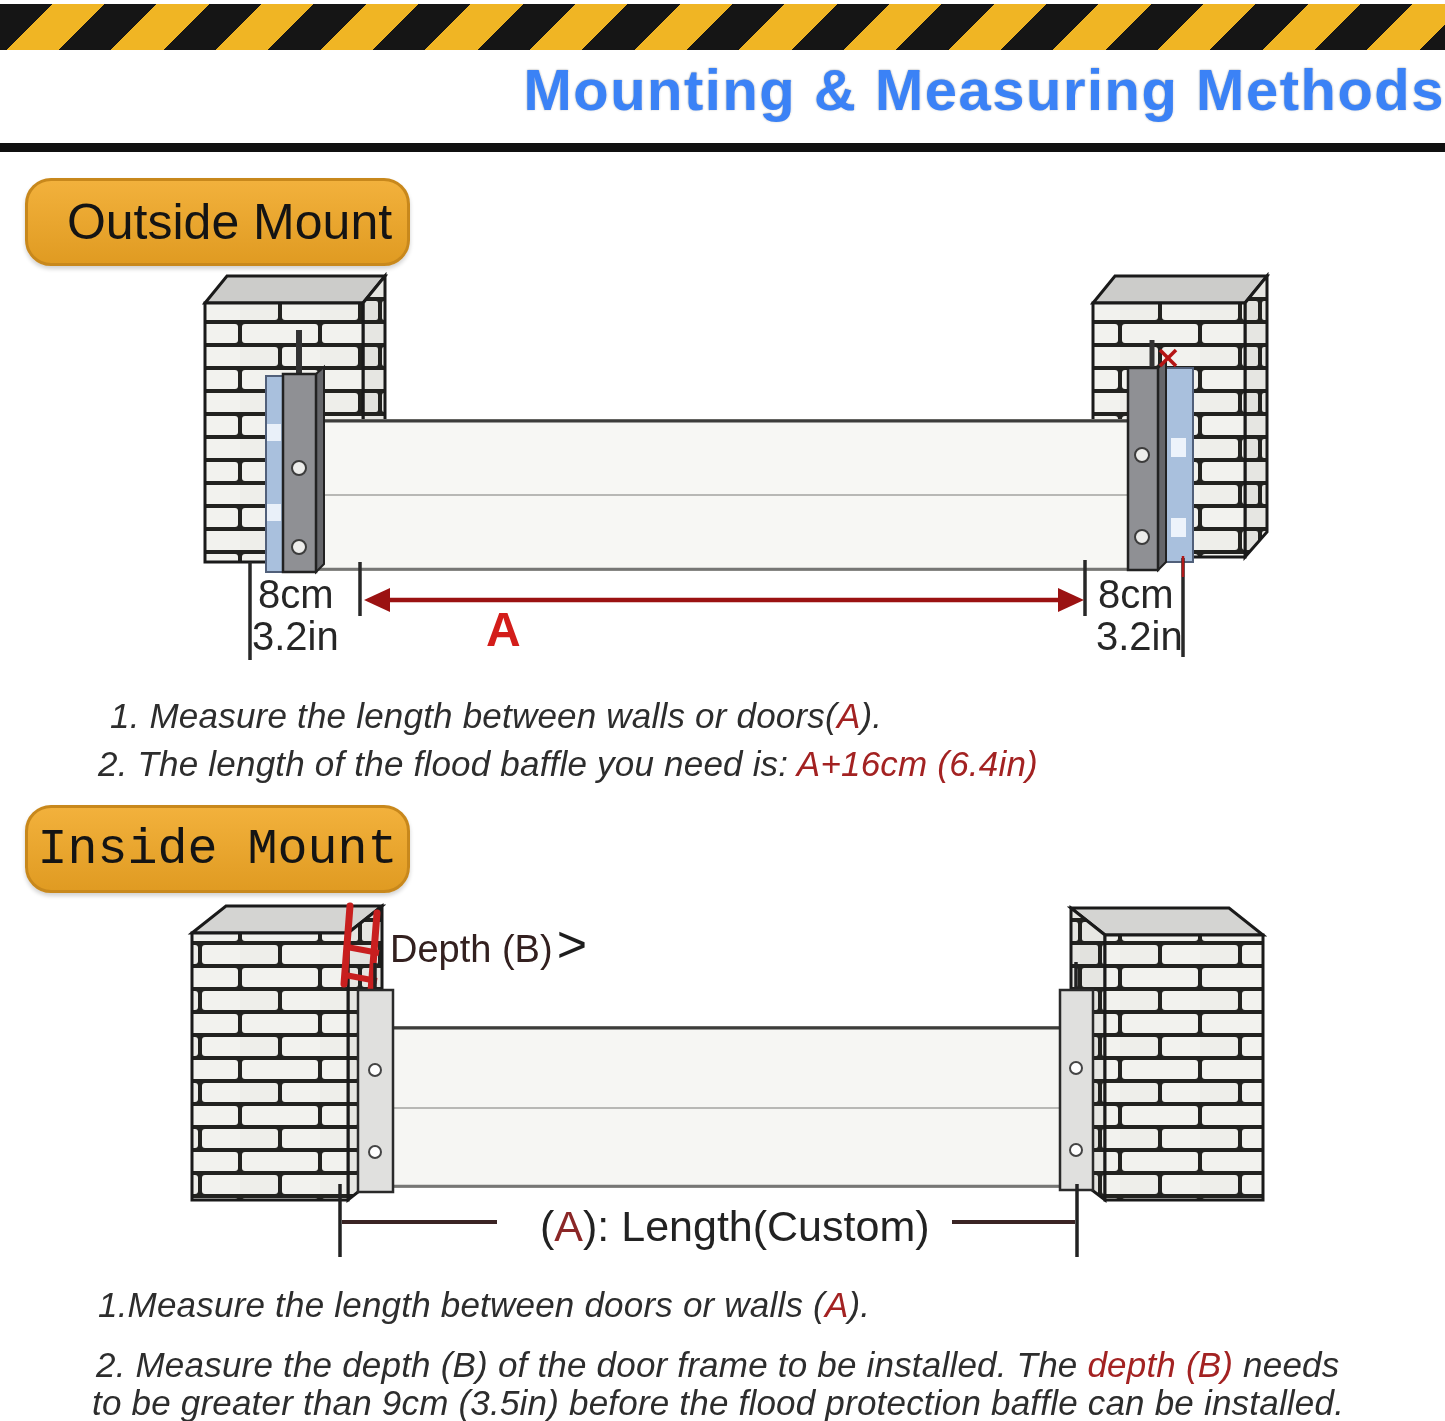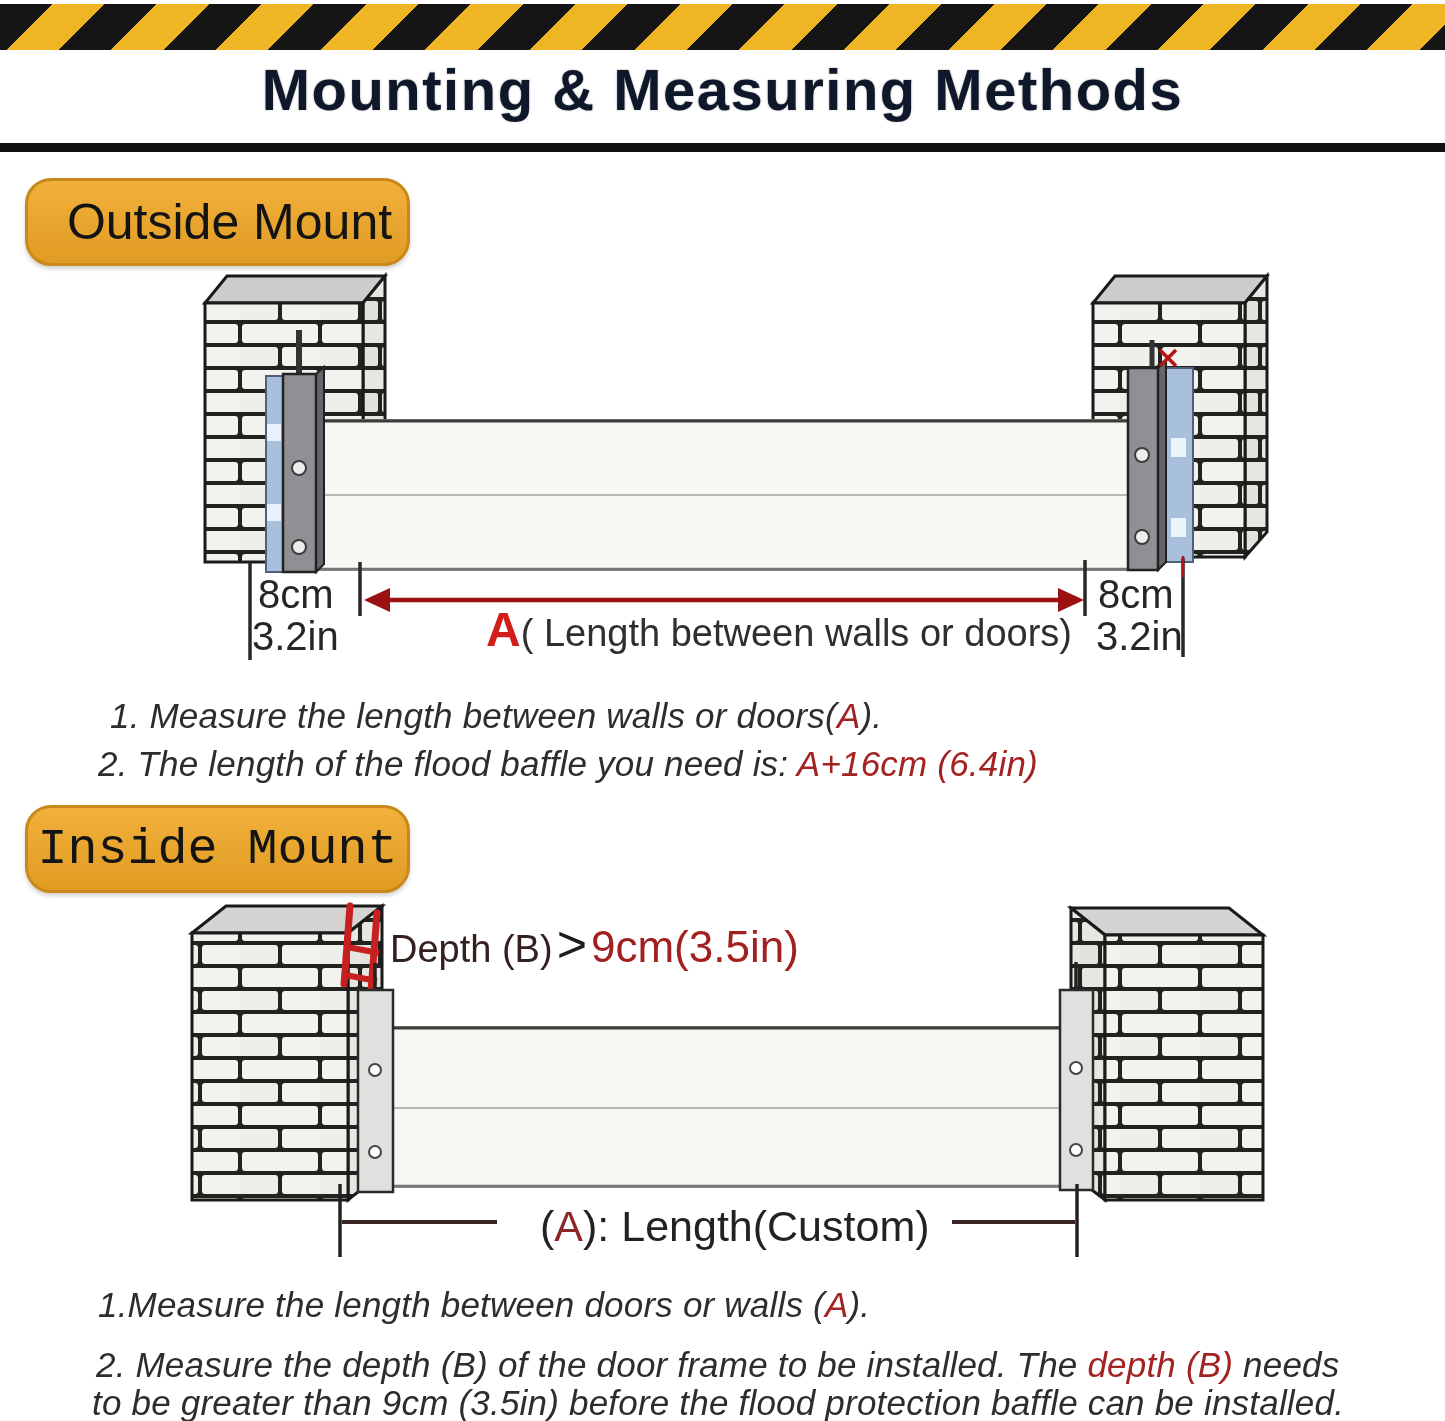--- a/index.html
+++ b/index.html
@@ -2,22 +2,22 @@
 <html><head>
 <meta charset="utf-8">
 <style>
   html,body{margin:0;padding:0;background:#ffffff;}
   body{width:1445px;height:1421px;position:relative;overflow:hidden;
        font-family:"Liberation Sans",sans-serif;}
   .abs{position:absolute;}
   .t{color:#2d2d2d;white-space:nowrap;font-family:"Liberation Sans",sans-serif;}
   .tape{left:0;top:4px;width:1445px;height:46px;
         background:repeating-linear-gradient(135deg,#151515 0 37px,#f0b524 37px 74px);}
-  .title{left:0;top:56px;width:1445px;text-align:center;font-size:58px;font-weight:bold;
-         color:#0f172a;letter-spacing:1.5px;
+  .title{left:0;top:56px;width:1445px;text-align:right;font-size:58px;font-weight:bold;
+         color:#3b82f6;letter-spacing:1.5px;
          text-shadow:1px 2px 0 rgba(255,255,255,.55), 0 0 2px rgba(0,0,0,.45);}
   .title-underline{left:0;top:143px;width:1445px;height:9px;background:#101010;}
   .badge{width:385px;height:88px;background:linear-gradient(#f2b13c,#e09b22);
          border:3px solid #c8881c;border-radius:26px;box-sizing:border-box;
          display:flex;align-items:center;justify-content:center;
          font-size:50px;color:#141414;box-shadow:0 3px 4px rgba(0,0,0,.18);}
   .dim{font-size:40px;color:#262626;}
   .step{font-size:35px;color:#2d2d2d;letter-spacing:.2px;font-style:italic;}
   .red{color:#a32222;}
   .maroon{color:#8b2727;}
@@ -163,38 +163,36 @@
   <span>Outside Mount</span>
 </div>
 
 <div class="abs t dim" style="left:258px;top:572px;">8cm</div>
 <div class="abs t dim" style="left:252px;top:614px;">3.2in</div>
 <div class="abs t dim" style="left:1098px;top:572px;">8cm</div>
 <div class="abs t dim" style="left:1096px;top:614px;">3.2in</div>
 
 <div class="abs spanlabel" style="left:486px;top:602px;">
   <span class="bigA">A</span>
-    <span>( Length between walls or doors)</span>
 </div>
 
 <div class="abs t step" style="left:110px;top:696px;">
   <span>1. Measure the length between walls or doors(</span><span class="red">A</span><span>).</span>
 </div>
 <div class="abs t step" style="left:98px;top:744px;">
   <span>2. The length of the flood baffle you need is: </span><span class="red">A+16cm (6.4in)</span>
 </div>
 
 <div class="abs badge" style="left:25px;top:805px;font-family:Liberation Mono, monospace;">
   <span>Inside Mount</span>
 </div>
 
 <div class="abs depthline" style="left:390px;top:914px;">
   <span class="d1">Depth (B) </span>
   <span class="gt">&gt;</span>
-  <span class="d2">9cm(3.5in)</span>
 </div>
 
 <div class="abs alabel" style="left:540px;top:1202px;">
   <span>(</span>
     <span class="maroon">A</span>
     <span>): Length(Custom)</span>
 </div>
 
 <div class="abs t step" style="left:98px;top:1285px;">
   <span>1.Measure the length between doors or walls (</span><span class="red">A</span><span>).</span>

